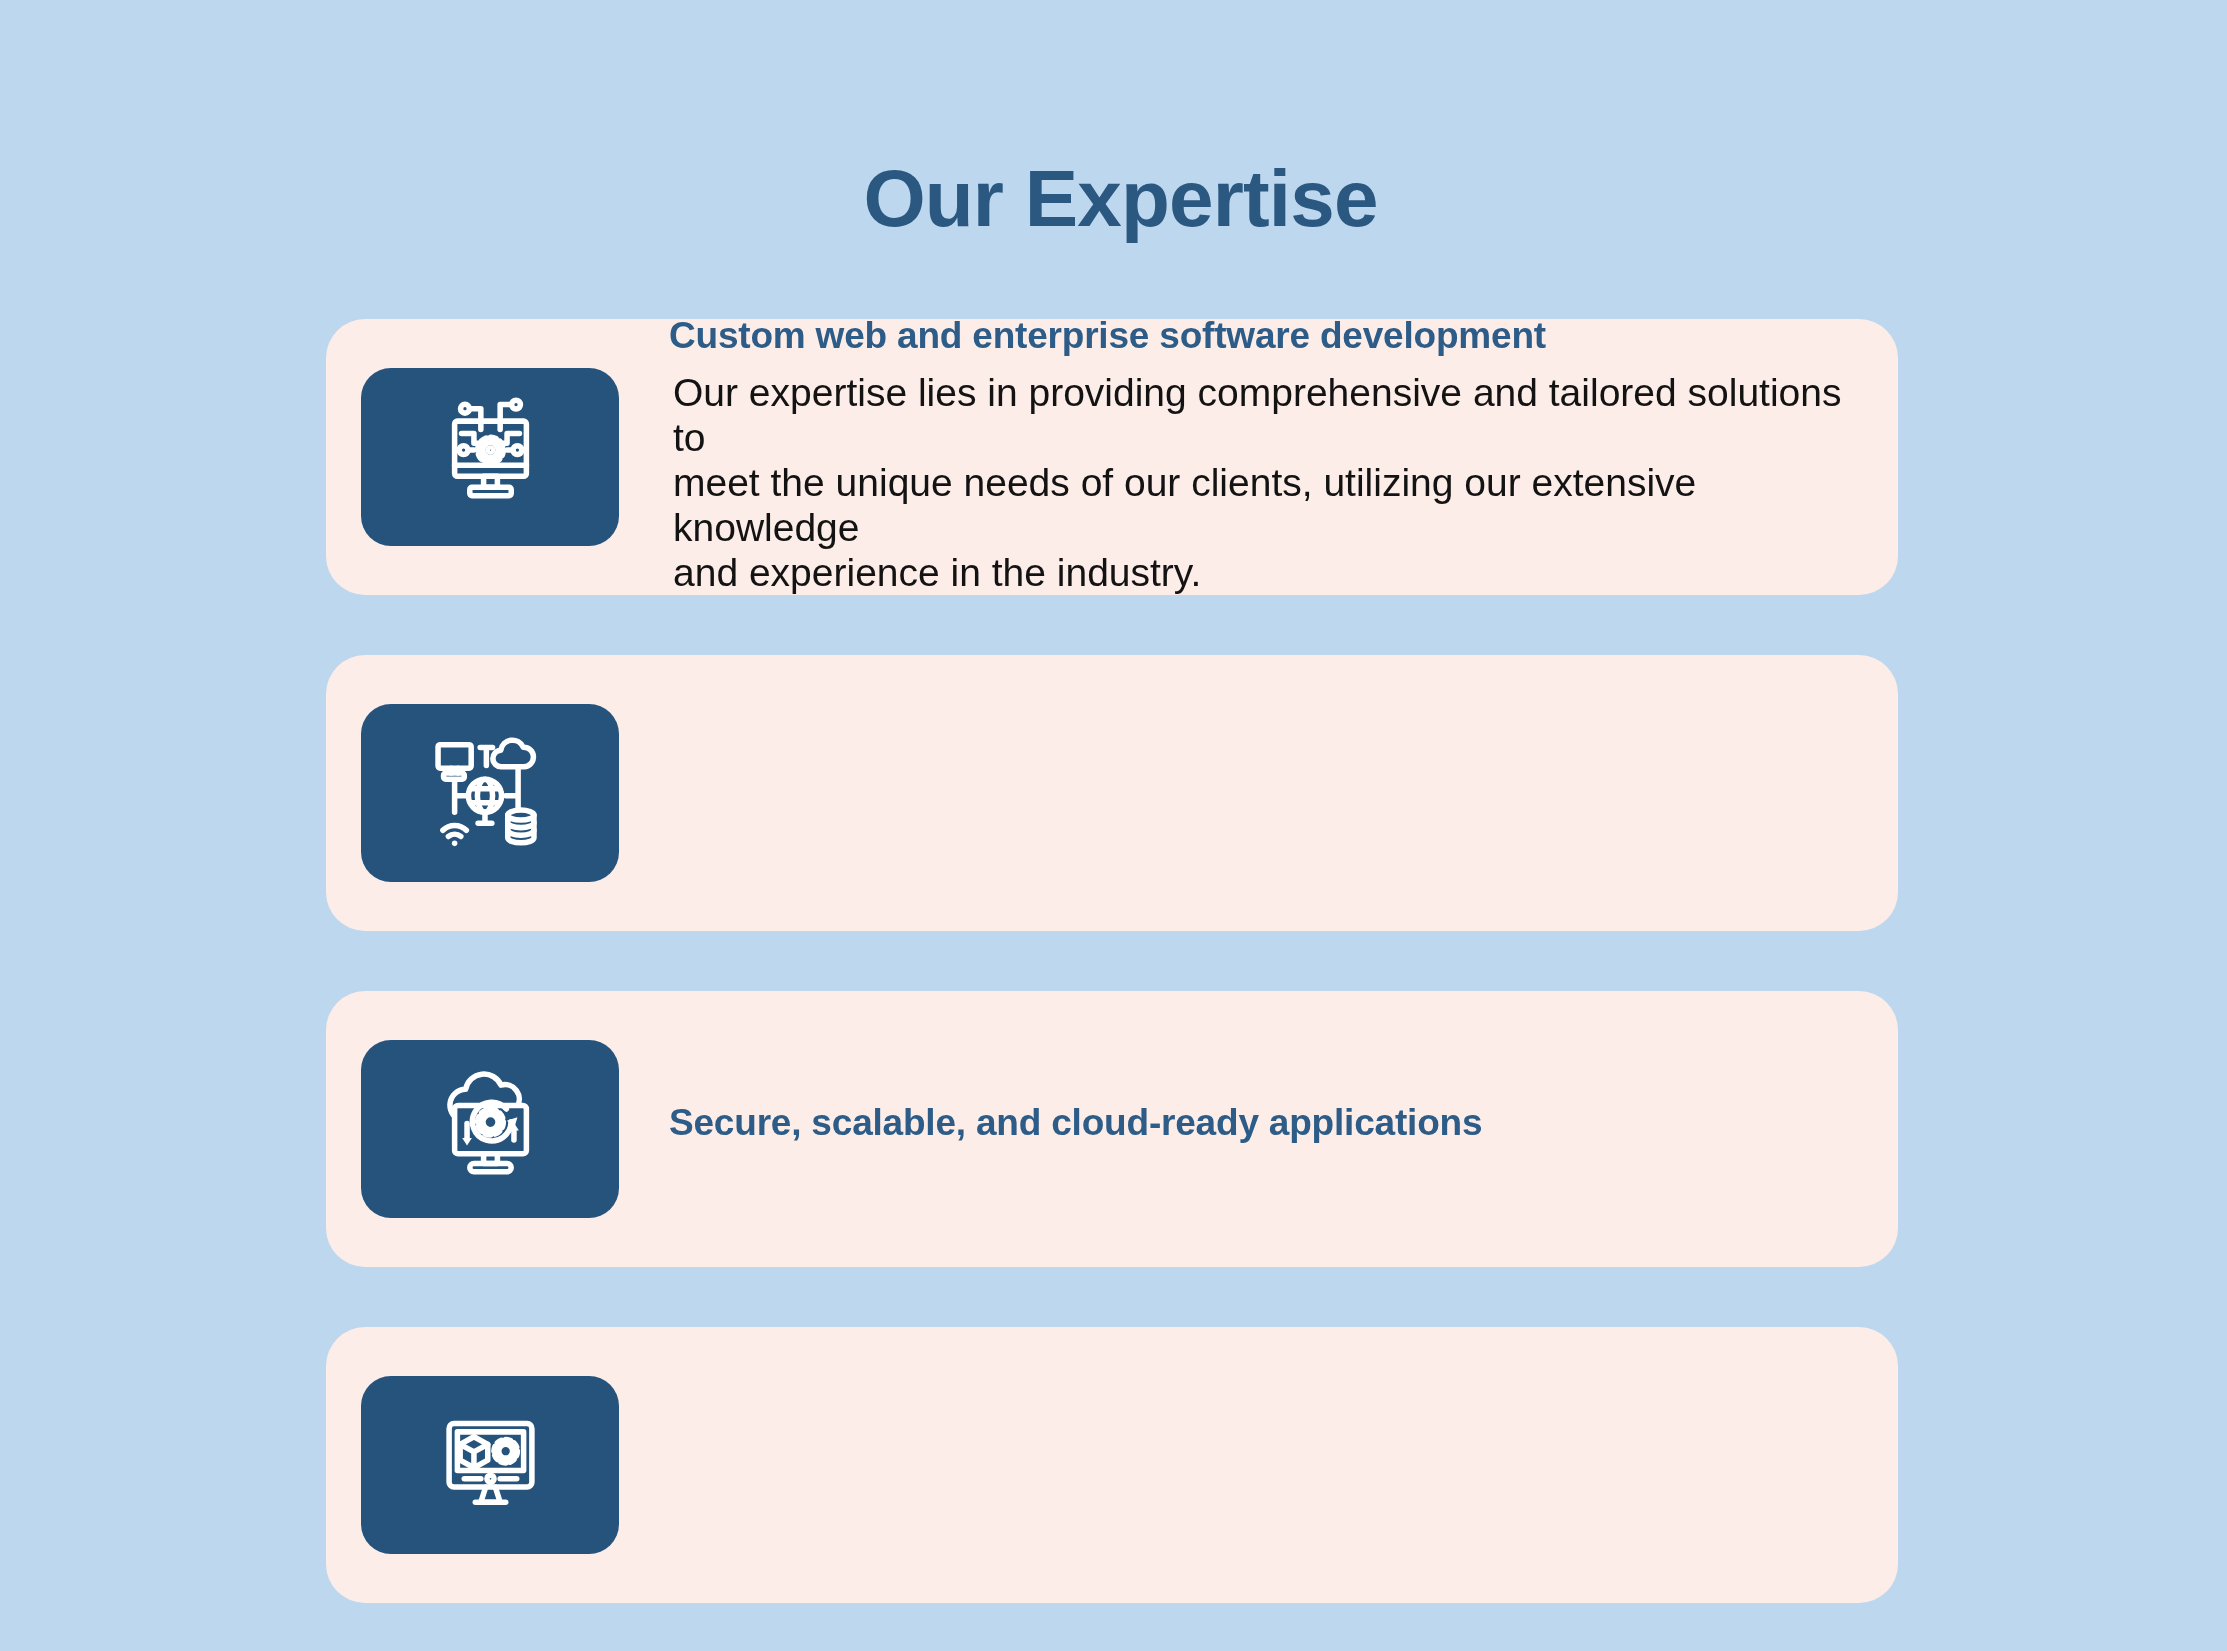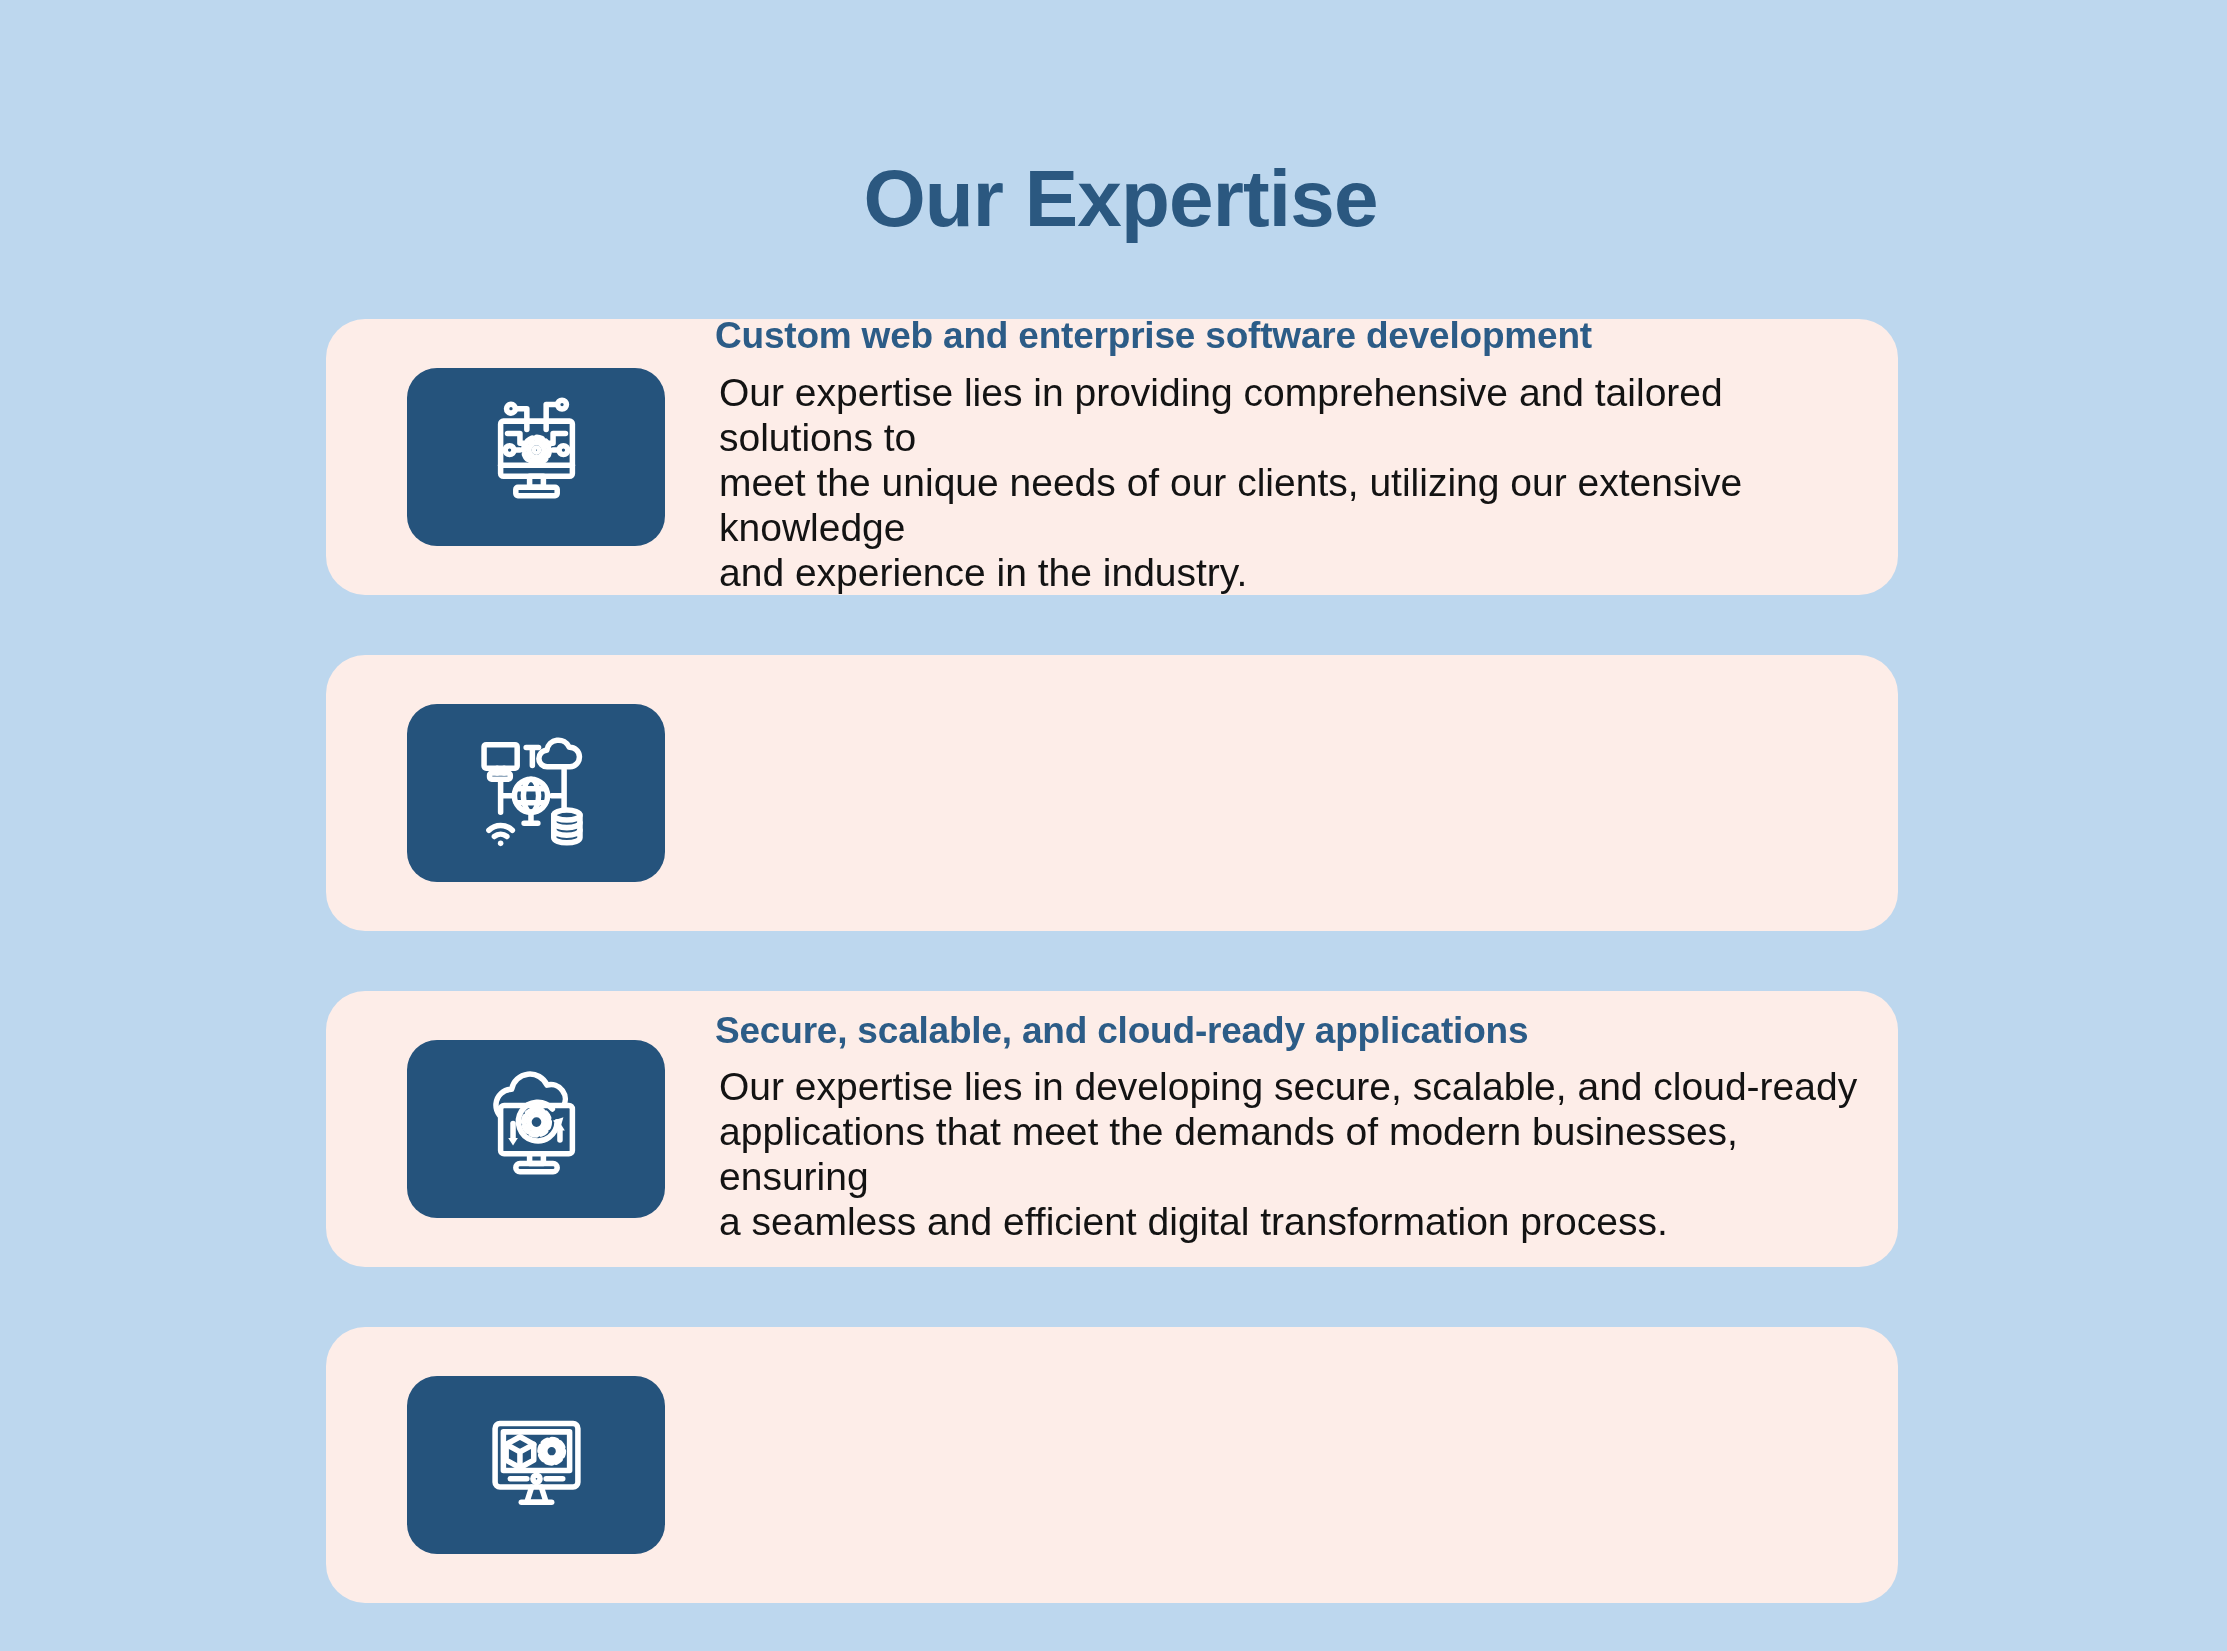--- a/index.html
+++ b/index.html
@@ -45,21 +45,20 @@
     display: flex;
     flex-direction: column;
     gap: 60px;
   }
   .card {
     height: 276px;
     background: var(--color-card, #fdede8);
     border-radius: 39px;
     display: flex;
     align-items: center;
-    padding-left: 46px;
   }
   .tile {
     flex: none;
     width: 258px;
     height: 178px;
     margin-left: 35px;
     background: var(--color-tile, #25537c);
     border-radius: 30px;
     display: flex;
     align-items: center;
@@ -178,23 +177,20 @@
             <circle cx="50" cy="45" r="5.5"></circle>
             <path d="M33 46 v11"></path>
             <polygon class="icon-fill" points="33,62 29.5,56.5 36.5,56.5"></polygon>
             <path d="M67 58 v-7"></path>
             <polygon class="icon-fill" points="67,45.5 63.5,51 70.5,51"></polygon>
           </g>
         </svg>
       </div>
       <div class="card-text">
         <h2 class="card-title">Secure, scalable, and cloud-ready applications</h2>
-        <p class="card-desc">Our expertise lies in developing secure, scalable, and cloud-ready
-applications that meet the demands of modern businesses, ensuring
-a seamless and efficient digital transformation process.</p>
       </div>
     </section>
 
     <section class="card">
       <div class="tile">
         <svg width="147" height="138" viewBox="0 0 100 100">
           <g class="icon-stroke">
             <rect x="20" y="20" width="60" height="46" rx="3.5"></rect>
             <rect x="26" y="26" width="48" height="28"></rect>
             <line x1="31" y1="60" x2="43" y2="60"></line>

